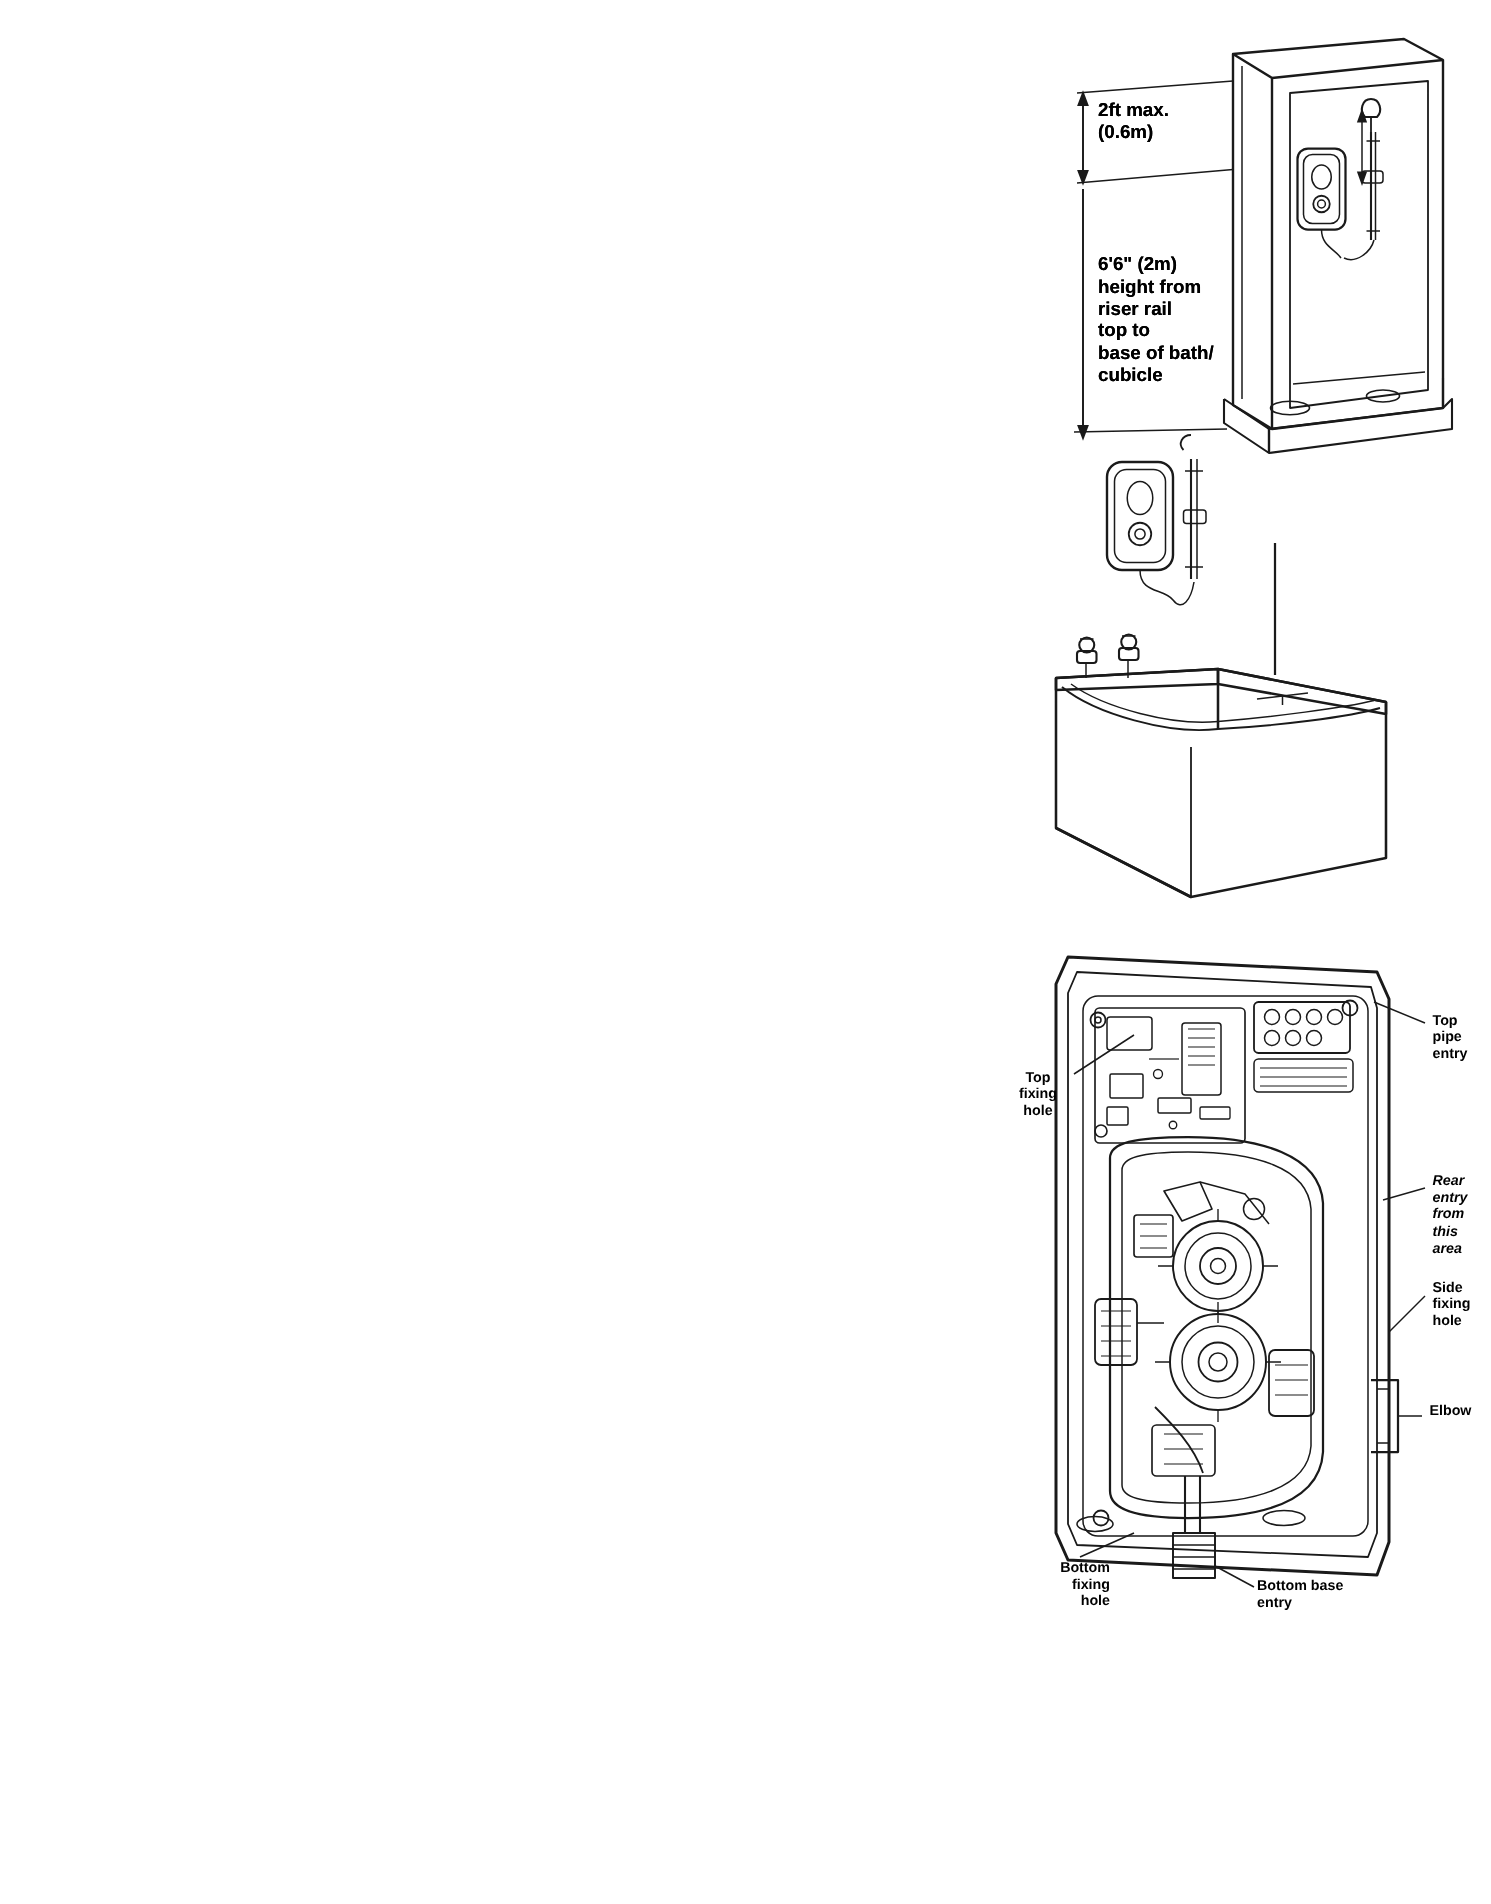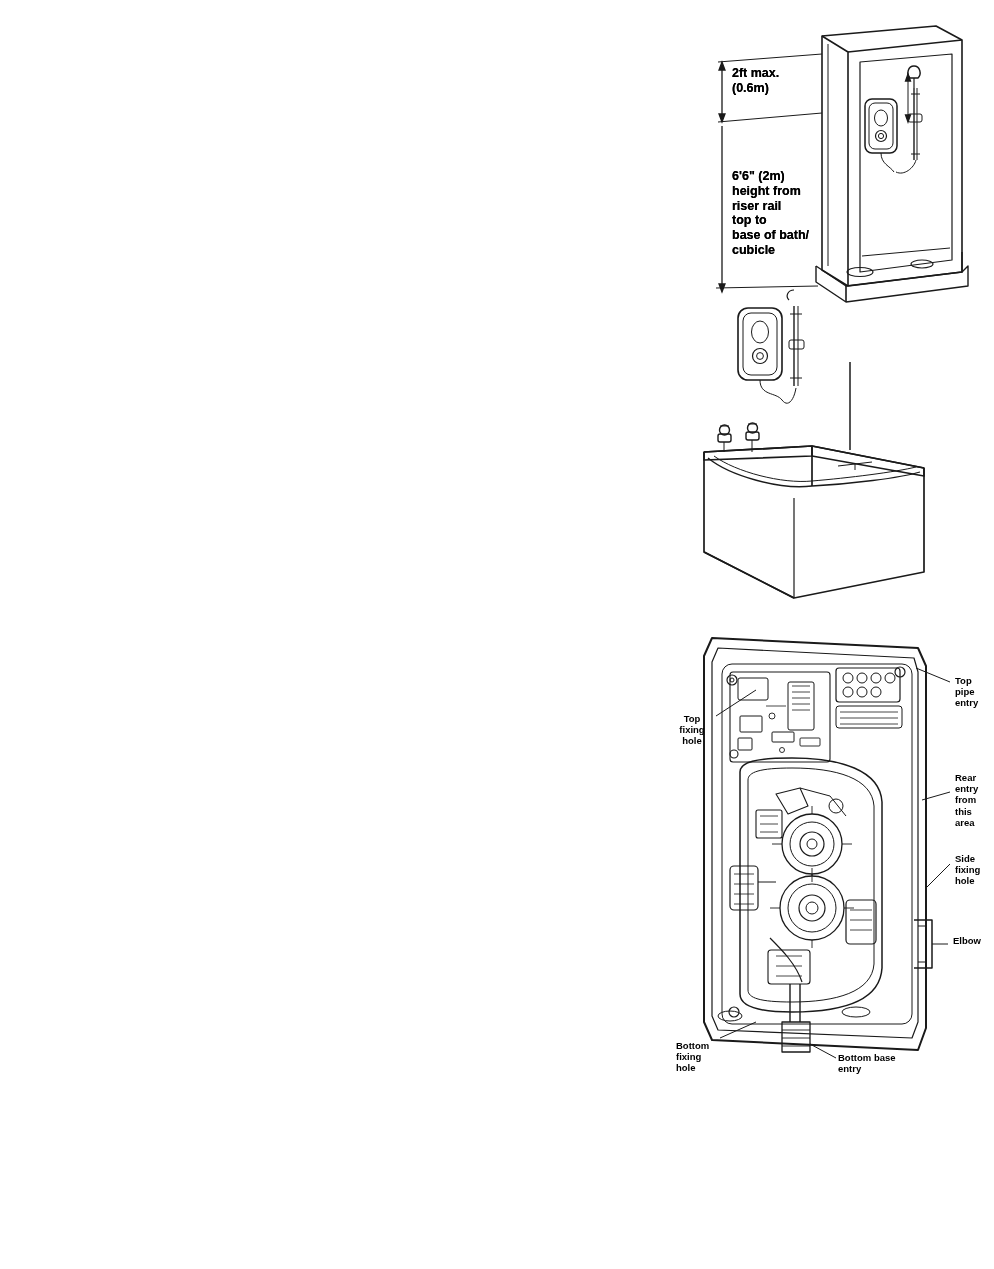--- a/index.html
+++ b/index.html
@@ -35,24 +35,24 @@
   #fig-cubicle .txt-height{ left: 32px;  top: 155px; font-size: 12.5px; }
 
   
   #fig-bath { left: 690px; top: 300px; width: 304px; height: 310px; }
 
   
   #fig-unit { left: 660px; top: 620px; width: 334px; height: 460px; }
   #fig-unit .lbl { font-size: 9.5px; }
   .lbl-top-fixing    { left: 12px;  top: 93px;  width: 40px; text-align: center; }
   .lbl-top-pipe      { left: 295px; top: 55px;  width: 40px; }
-  .lbl-rear-entry    { left: 295px; top: 152px; width: 40px; }
+  .lbl-rear-entry    { left: 295px; top: 162px; width: 40px; font-style: italic; }
   .lbl-side-fixing   { left: 295px; top: 233px; width: 40px; }
   .lbl-elbow         { left: 293px; top: 315px; width: 45px; }
-  .lbl-bottom-fixing { left: 16px;  top: 420px; width: 44px; text-align: left; }
+  .lbl-bottom-fixing { left: 36px;  top: 420px; width: 44px; text-align: right; }
   .lbl-bottom-pipe   { left: 178px; top: 432px; width: 74px; }
 
   svg { display: block; overflow: visible; }
 </style>
 </head>
 <body>
 
 <div class="page">
 
   <div class="fig" id="fig-cubicle">

